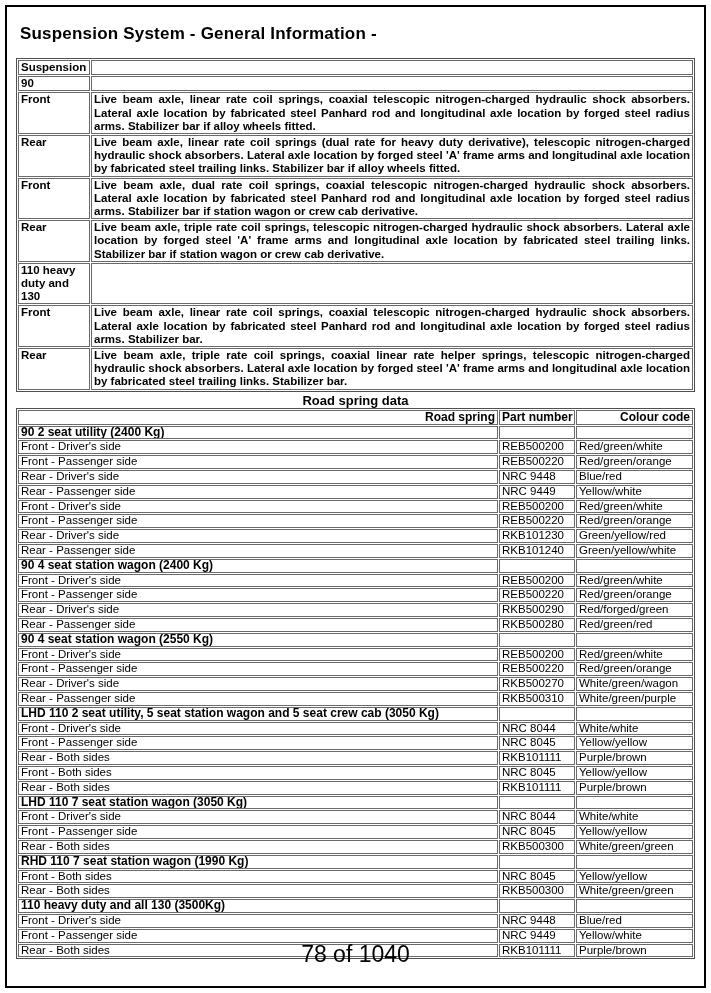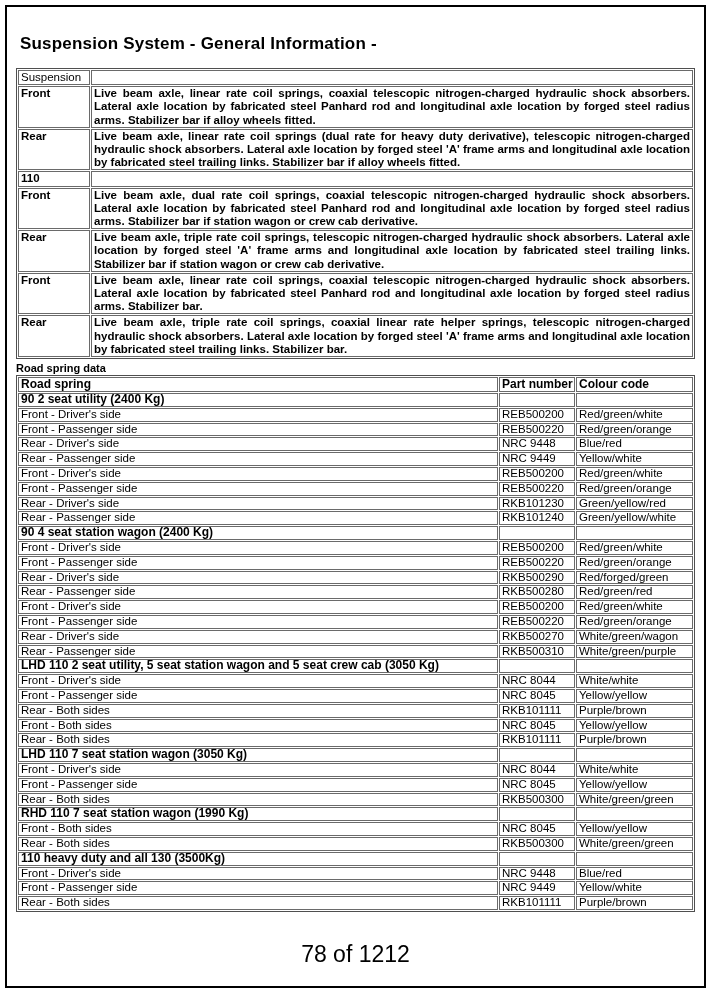--- a/index.html
+++ b/index.html
@@ -14,21 +14,21 @@
     overflow: hidden;
   }
   .page-border {
     position: absolute;
     left: 5px; top: 5px; right: 5px; bottom: 5px;
     border: 2px solid #000;
     pointer-events: none;
   }
   .content {
     position: absolute;
-    left: 16px; top: 17px;
+    left: 16px; top: 7px;
     width: 679px;
   }
   .page-title {
     font-size: 17px;
     font-weight: bold;
     margin: 17px 0 14px 4px;
     letter-spacing: 0.2px;
   }
   table.grid {
     border-collapse: separate;
@@ -45,44 +45,45 @@
     background: #fff;
   }
   
   .susp-table td, .susp-table th {
     font-size: 11.5px;
     line-height: 13.2px;
     font-weight: bold;
   }
   .susp-table th {
     text-align: left;
-    font-weight: normal;
+    font-weight: bold;
   }
   .susp-table .desc-cell {
     text-align: justify;
   }
   .susp-table .bold-row td {
     font-weight: bold;
   }
   
   .table-caption {
-    font-size: 11px;
+    font-size: 13px;
     font-weight: bold;
     margin: 3px 0 1px 0;
     line-height: 12px;
+    text-align: center;
   }
   
   .spring-table td, .spring-table th {
     font-size: 11.5px;
     line-height: 11.8px;
     white-space: nowrap;
     overflow: hidden;
   }
   .spring-table th {
-    text-align: left;
+    text-align: right;
     font-weight: bold;
     font-size: 12px;
     line-height: 13px;
   }
   .spring-table .bold-row td {
     font-weight: bold;
     font-size: 12px;
   }
   .page-indicator {
     position: absolute;
@@ -108,46 +109,50 @@
     <colgroup>
       <col style="width:72px">
       <col>
     </colgroup>
     <tbody>
       <tr>
         <th>Suspension</th>
         <td></td>
       </tr>
 
+        <tr class="bold-row">
+          <td class="label-cell">90</td>
+          <td class="desc-cell"></td>
+        </tr>
 
         <tr>
           <td class="label-cell">Front</td>
           <td class="desc-cell">Live beam axle, linear rate coil springs, coaxial telescopic nitrogen-charged hydraulic shock absorbers. Lateral axle location by fabricated steel Panhard rod and longitudinal axle location by forged steel radius arms. Stabilizer bar if alloy wheels fitted.</td>
         </tr>
 
         <tr>
           <td class="label-cell">Rear</td>
           <td class="desc-cell">Live beam axle, linear rate coil springs (dual rate for heavy duty derivative), telescopic nitrogen-charged hydraulic shock absorbers. Lateral axle location by forged steel 'A' frame arms and longitudinal axle location by fabricated steel trailing links. Stabilizer bar if alloy wheels fitted.</td>
         </tr>
 
-        <tr class="bold-row">
-          <td class="label-cell">110</td>
-          <td class="desc-cell"></td>
-        </tr>
 
         <tr>
           <td class="label-cell">Front</td>
           <td class="desc-cell">Live beam axle, dual rate coil springs, coaxial telescopic nitrogen-charged hydraulic shock absorbers. Lateral axle location by fabricated steel Panhard rod and longitudinal axle location by forged steel radius arms. Stabilizer bar if station wagon or crew cab derivative.</td>
         </tr>
 
         <tr>
           <td class="label-cell">Rear</td>
           <td class="desc-cell">Live beam axle, triple rate coil springs, telescopic nitrogen-charged hydraulic shock absorbers. Lateral axle location by forged steel 'A' frame arms and longitudinal axle location by fabricated steel trailing links. Stabilizer bar if station wagon or crew cab derivative.</td>
         </tr>
 
+        <tr class="bold-row">
+          <td class="label-cell">110 heavy duty and 130</td>
+          <td class="desc-cell"></td>
+        </tr>
 
         <tr>
           <td class="label-cell">Front</td>
           <td class="desc-cell">Live beam axle, linear rate coil springs, coaxial telescopic nitrogen-charged hydraulic shock absorbers. Lateral axle location by fabricated steel Panhard rod and longitudinal axle location by forged steel radius arms. Stabilizer bar.</td>
         </tr>
 
         <tr>
           <td class="label-cell">Rear</td>
           <td class="desc-cell">Live beam axle, triple rate coil springs, coaxial linear rate helper springs, telescopic nitrogen-charged hydraulic shock absorbers. Lateral axle location by forged steel 'A' frame arms and longitudinal axle location by fabricated steel trailing links. Stabilizer bar.</td>
         </tr>
@@ -247,20 +252,25 @@
           <td>RKB500290</td>
           <td>Red/forged/green</td>
         </tr>
 
         <tr>
           <td>Rear - Passenger side</td>
           <td>RKB500280</td>
           <td>Red/green/red</td>
         </tr>
 
+        <tr class="bold-row">
+          <td>90 4 seat station wagon (2550 Kg)</td>
+          <td></td>
+          <td></td>
+        </tr>
 
         <tr>
           <td>Front - Driver's side</td>
           <td>REB500200</td>
           <td>Red/green/white</td>
         </tr>
 
         <tr>
           <td>Front - Passenger side</td>
           <td>REB500220</td>
@@ -379,13 +389,13 @@
         <tr>
           <td>Rear - Both sides</td>
           <td>RKB101111</td>
           <td>Purple/brown</td>
         </tr>
       </tbody>
   </table>
 
 </div>
 
-<div class="page-indicator">78 of 1212</div>
+<div class="page-indicator">78 of 1040</div>
 
 </body></html>

